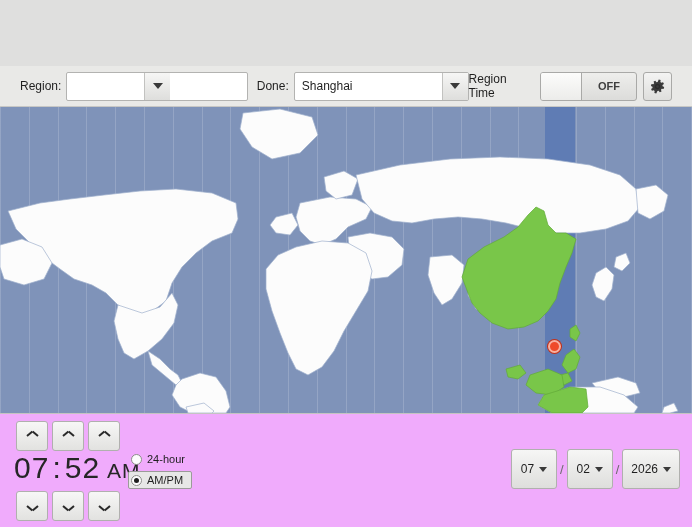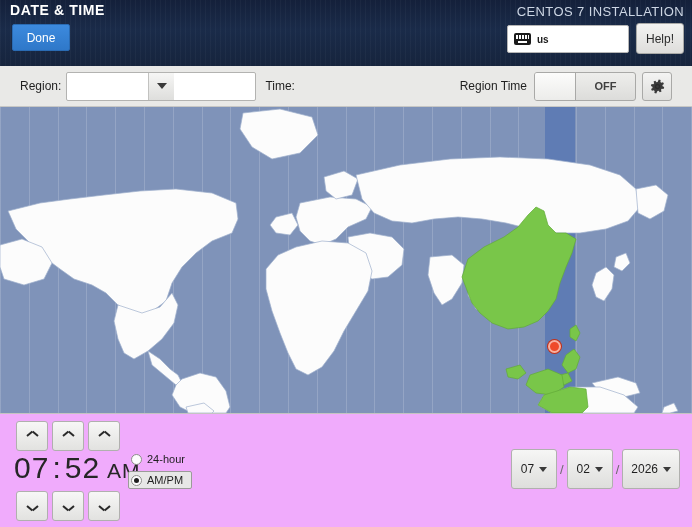--- a/index.html
+++ b/index.html
@@ -215,45 +215,36 @@
     cursor: pointer;
   }
   .date-combo .caret-down { border-top-width: 5px; border-left-width: 4px; border-right-width: 4px; }
   .date-sep { font-size: 13px; color: #6b6b6b; }
 </style>
 </head>
 <body>
 
 <div id="app">
 
-  <div class="header">
-    <div class="header-stripes"></div>
-    <div class="page-title">DATE &amp; TIME</div>
-    <div class="installer-title">CENTOS 7 INSTALLATION</div>
-    <div class="done-btn">
-      <span>Done</span>
-    </div>
-    <div class="kbd-box">
-      <span class="kbd-icon"></span>
-      <span class="kbd-label">us</span>
-    </div>
-    <div class="help-btn">
-      <span>Help!</span>
-    </div>
-  </div>
 
   <div class="selbar">
     <span class="fld-label">Region:</span>
     <div class="combo combo-region">
       <span class="val">Asia</span>
       <span class="arrowbtn">
         <span class="caret-down"></span>
       </span>
     </div>
-    <span class="fld-label" style="margin-left:9px">Time:</span>
+    <span class="fld-label" style="margin-left:9px">Done:</span>
+    <div class="combo combo-city">
+      <span class="val">Shanghai</span>
+      <span class="arrowbtn">
+        <span class="caret-down"></span>
+      </span>
+    </div>
     <span class="nettime-label">Region Time</span>
     <div class="toggle">
       <span class="knob"></span>
       <span class="state">OFF</span>
     </div>
     <div class="gear-btn">
       <svg width="17" height="17" viewBox="0 0 24 24">
         <g transform="rotate(18 12 12)">
           <path fill="#2b2b2b" d="M12 8.2a3.8 3.8 0 100 7.6 3.8 3.8 0 000-7.6zm0 2a1.8 1.8 0 110 3.6 1.8 1.8 0 010-3.6z"></path>
           <path fill="#2b2b2b" d="M10.6 2h2.8l.45 2.6 1.6.66 2.1-1.55 2 2-1.55 2.1.66 1.6 2.6.45v2.8l-2.6.45-.66 1.6 1.55 2.1-2 2-2.1-1.55-1.6.66L13.4 22h-2.8l-.45-2.6-1.6-.66-2.1 1.55-2-2 1.55-2.1-.66-1.6L2.9 14.1v-2.8l2.6-.45.66-1.6L4.6 7.15l2-2 2.1 1.55 1.6-.66L10.6 2z" opacity=".92"></path>

